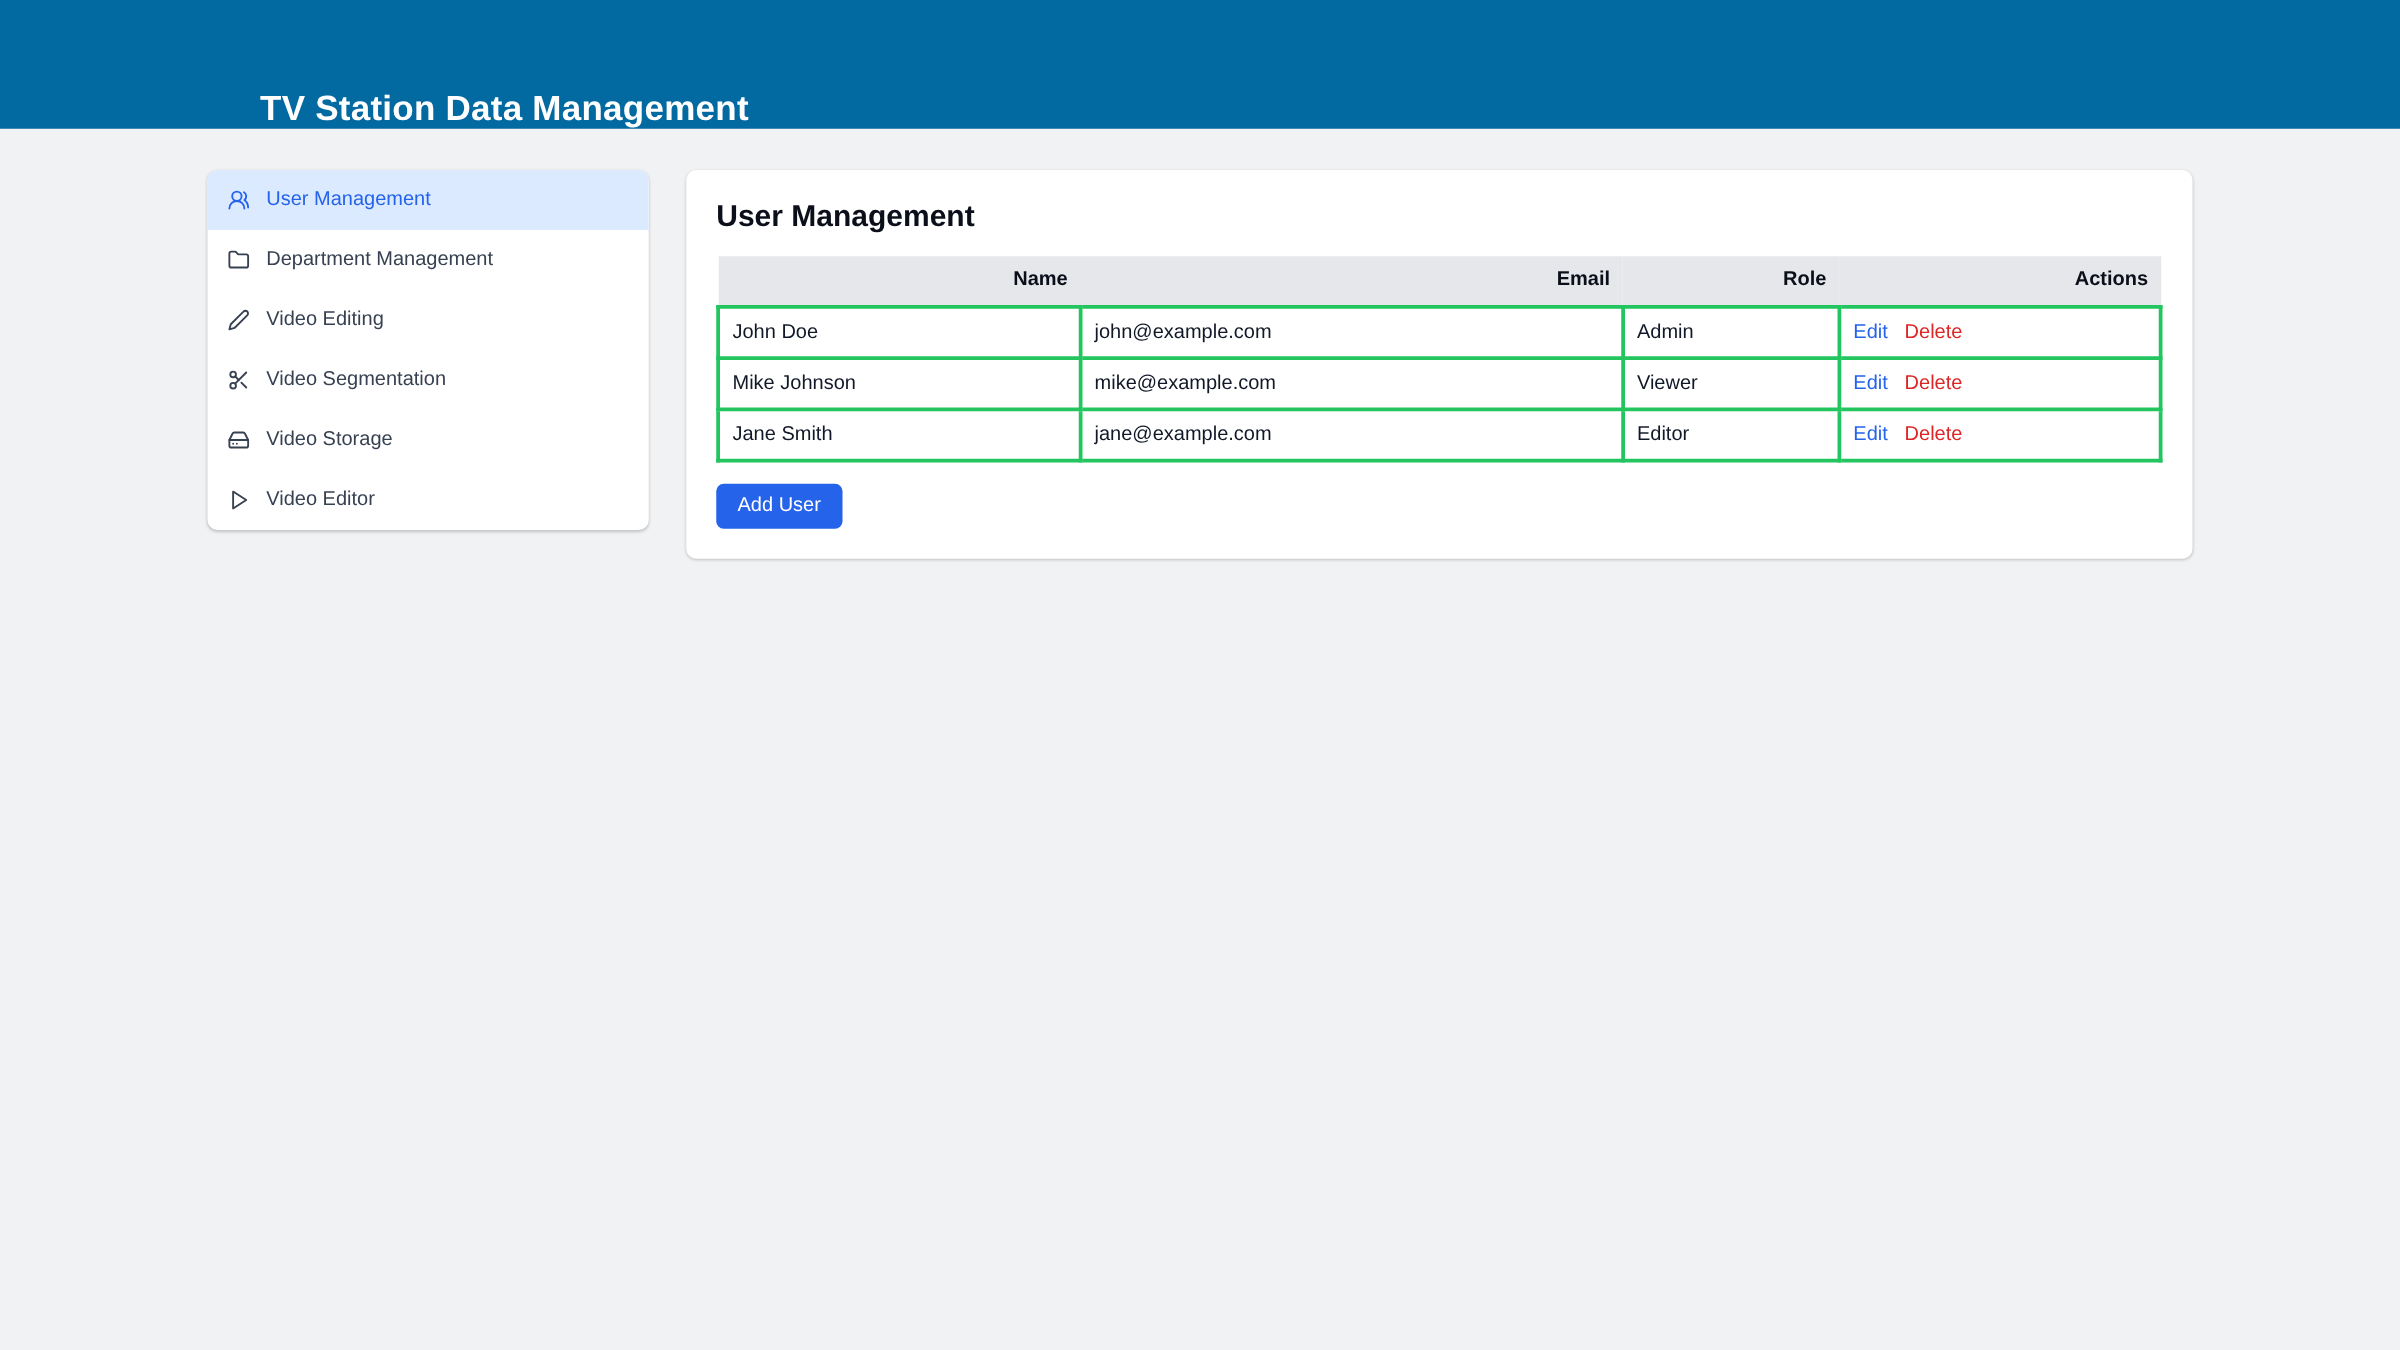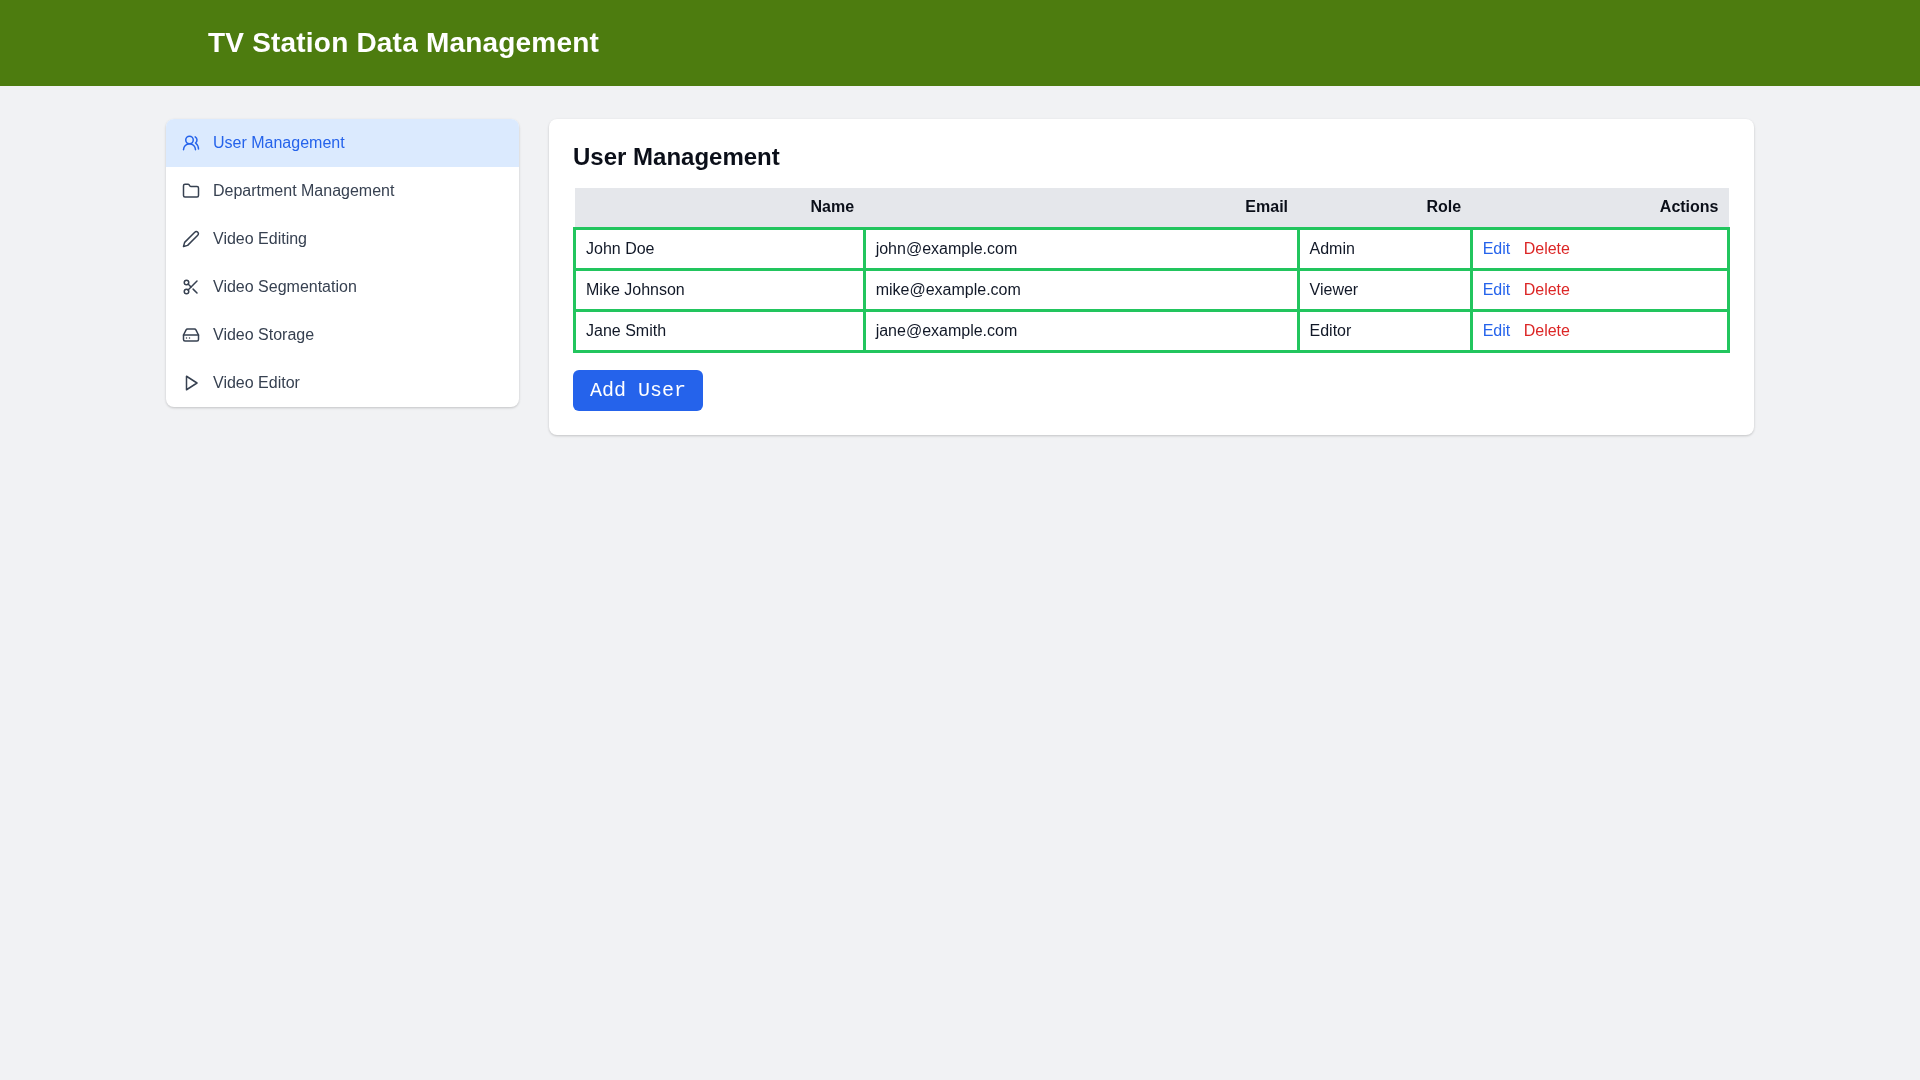--- a/index.html
+++ b/index.html
@@ -4,24 +4,24 @@
 <style>
   * { margin: 0; padding: 0; box-sizing: border-box; }
   html, body { width: 1920px; height: 1080px; }
   body {
     font-family: "Liberation Sans", sans-serif;
     background: #f1f2f4;
     color: #111827;
   }
   
   .app-header {
-    background: #4d7c0f;
-    height: 86px;
+    background: #0369a1;
+    height: 103px;
     display: flex;
-    align-items: center;
+    align-items: flex-end;
   }
   .container {
     width: 1504px;
     margin: 0 auto;
   }
   .app-header h1 {
     color: #ffffff;
     font-size: 28px;
     font-weight: 700;
     letter-spacing: 0.2px;
@@ -120,22 +120,22 @@
     color: #dc2626;
     cursor: pointer;
     text-decoration: none;
   }
   .btn-add {
     margin-top: 17px;
     background: #2563eb;
     color: #ffffff;
     border: none;
     border-radius: 6px;
-    font-family: Liberation Mono, monospace;
-    font-size: 20px;
+    font-family: Liberation Sans, sans-serif;
+    font-size: 16px;
     padding: 9px 17px;
     cursor: pointer;
   }
 </style>
 </head>
 <body>
 
 <header class="app-header">
   <div class="container">
     <h1>TV Station Data Management</h1>

